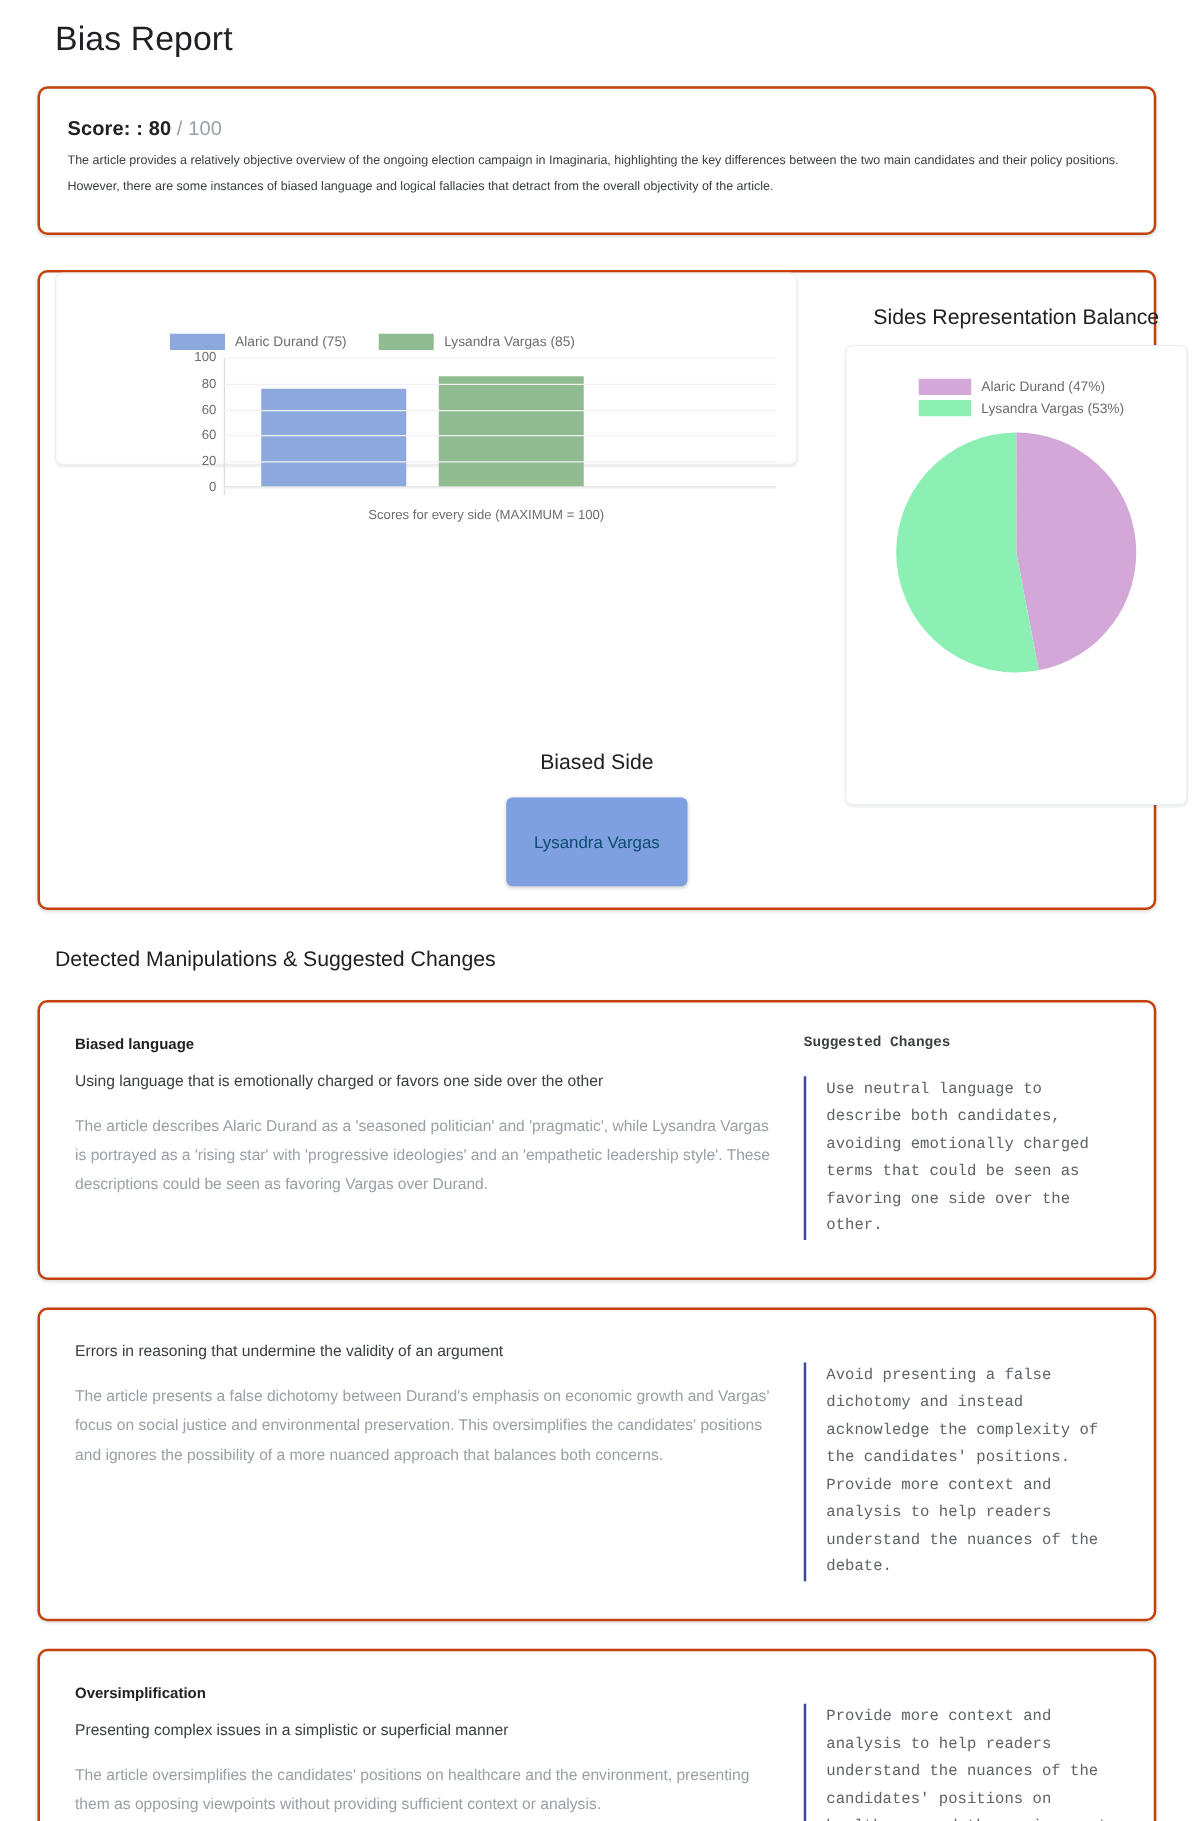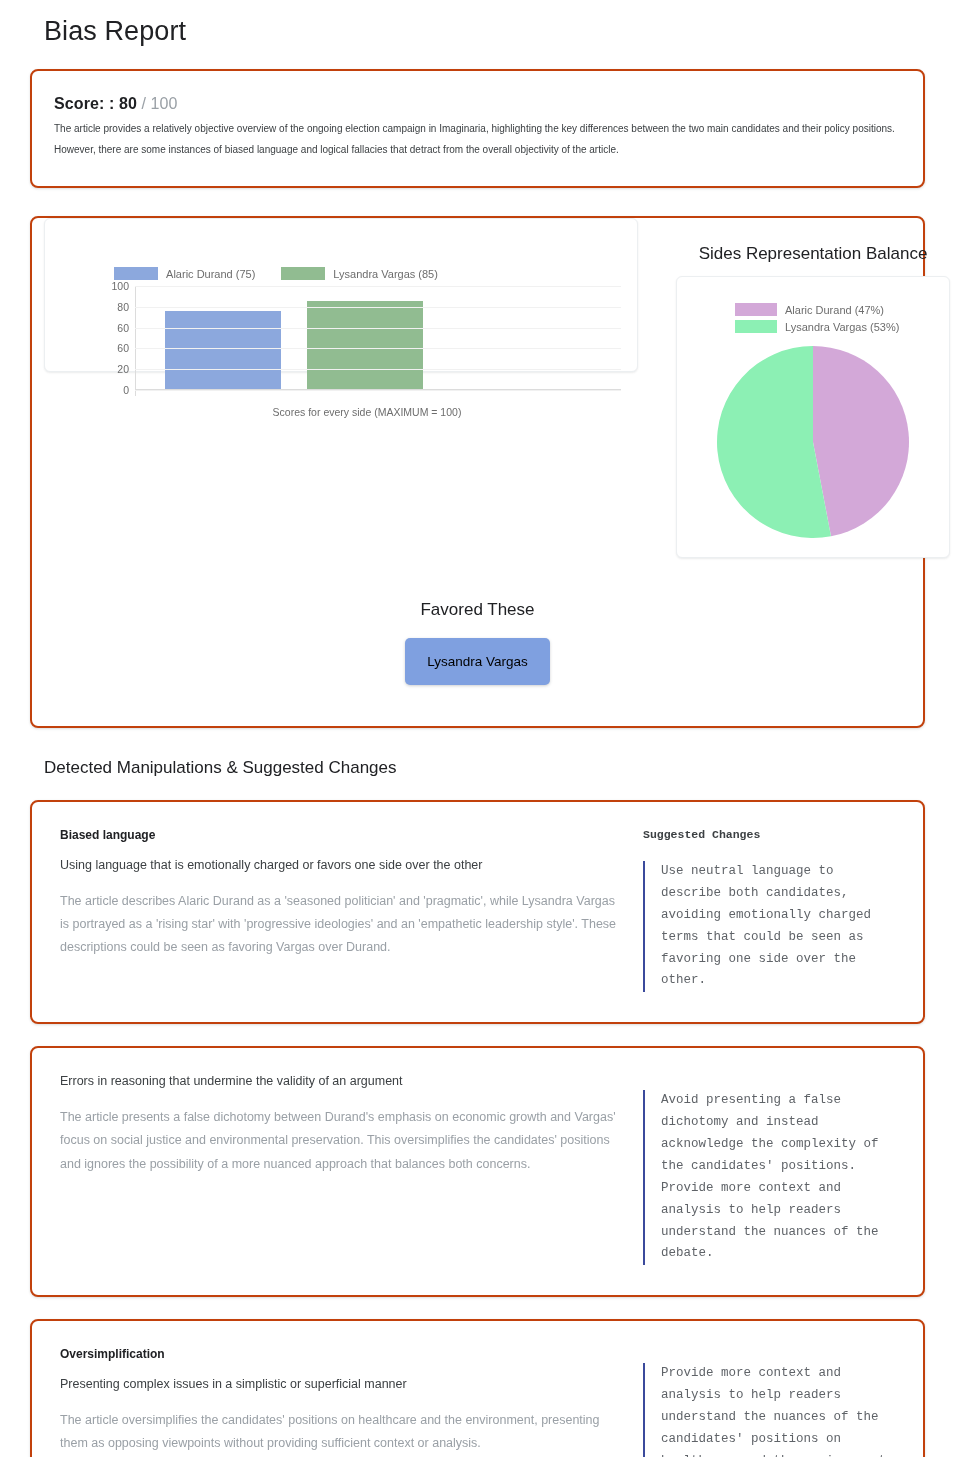--- a/index.html
+++ b/index.html
@@ -66,22 +66,22 @@
     margin: 0;
   }
   .chart-inner {
     background: #ffffff;
     border: 1px solid #eceff1;
     border-radius: 6px;
     box-shadow: 0 1px 2px rgba(60,64,67,0.10);
     margin: 0 12px;
     position: relative;
   }
-  .bar-inner { height: 154px; }
-  .pie-inner { height: 282px; }
+  .bar-inner { height: 154px; padding-left: 44px; }
+  .pie-inner { height: 368px; }
 
   
   .bar-legend {
     display: flex; justify-content: center; align-items: center;
     gap: 26px;
     padding: 48px 0 4px 0;
     margin-left: -130px;
   }
   .legend-item { display: flex; align-items: center; gap: 8px; }
   .legend-swatch { width: 44px; height: 13px; display: inline-block; }
@@ -146,24 +146,24 @@
     left: 0; right: 0;
     top: 382px;
   }
   .favored-title {
     font-size: 17px; color: #202124; font-weight: 400;
     margin: 0 0 18px 0;
   }
   .favored-btn {
     display: inline-block;
     border: none;
-    color: #000000;
+    color: #0c4a6e;
     font-size: 13.5px;
     font-family: "Liberation Sans", sans-serif;
-    padding: 16px 22px;
+    padding: 28px 22px;
     border-radius: 5px;
     box-shadow: 0 1px 3px rgba(60,64,67,0.25);
     cursor: pointer;
   }
 
   
   .section-heading {
     font-size: 17px;
     color: #202124;
     font-weight: 400;
@@ -281,21 +281,21 @@
             <svg class="pie" id="pie-svg" width="194" height="194" viewBox="0 0 194 194">
                 <path d="M 97 97 L 97 1 A 96 96 0 0 1 114.9886062002296 191.2995760699541 Z" fill="#d3a8d8"></path>
                 <path d="M 97 97 L 114.9886062002296 191.2995760699541 A 96 96 0 1 1 96.99999999999999 1 Z" fill="#8cf0b4"></path>
               </svg>
           </div>
         </div>
       </div>
     </div>
 
     <div class="favored">
-      <p class="favored-title">Favored These</p>
+      <p class="favored-title">Biased Side</p>
       <button class="favored-btn" id="favored-btn" style="background: rgb(127, 160, 224);">Lysandra Vargas</button>
     </div>
   </div>
 
   <h2 class="section-heading">Detected Manipulations &amp; Suggested Changes</h2>
 
   <div class="card manip-card">
     <div class="manip-left">
       <p class="manip-type">Biased language</p>
       <p class="manip-expl">Using language that is emotionally charged or favors one side over the other</p>

